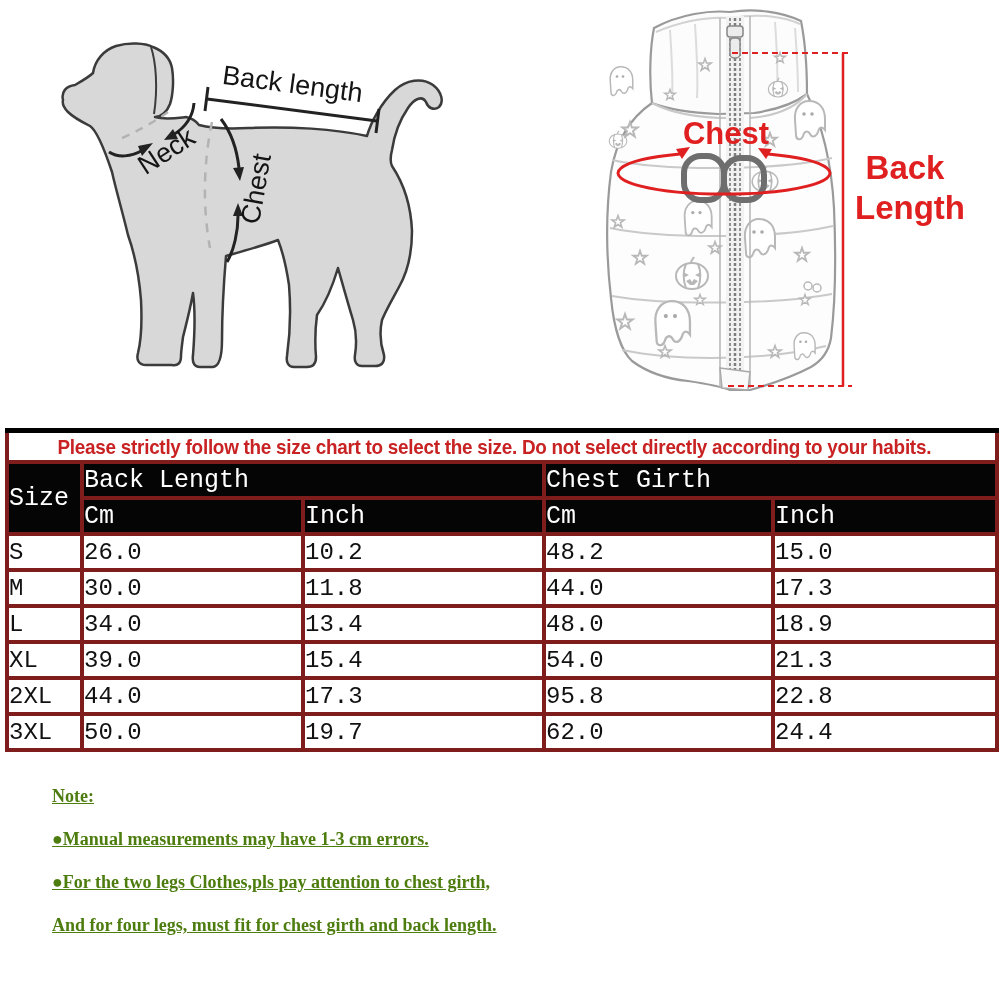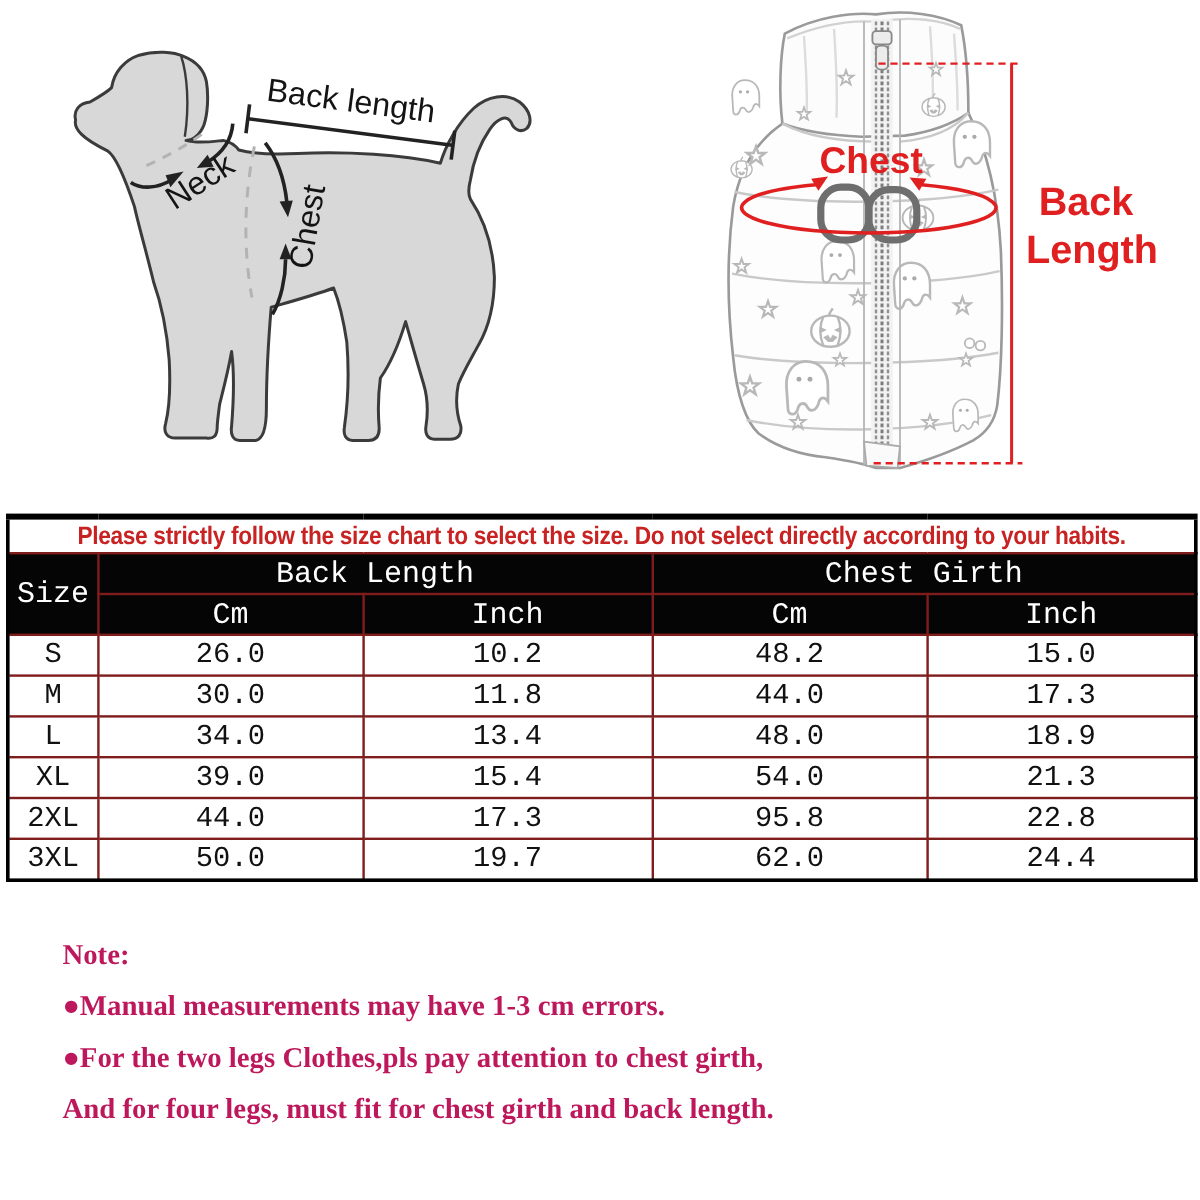--- a/index.html
+++ b/index.html
@@ -3,32 +3,32 @@
 <meta charset="utf-8">
 <style>
   html,body{margin:0;padding:0;background:#ffffff;}
   .canvas{position:relative;width:1000px;height:1000px;background:#ffffff;overflow:hidden;
           font-family:"Liberation Sans",sans-serif;}
   svg text{font-family:"Liberation Sans",sans-serif;}
 
   
   .size-table{position:absolute;left:5px;top:428px;width:990px;border-collapse:collapse;
               border:3px solid #000;border-top:5px solid #000;table-layout:fixed;}
-  .size-table td,.size-table th{border:2px solid #7f1d1d;text-align:center;vertical-align:middle;padding:0;}
+  .size-table td,.size-table th{border:4px solid #7f1d1d;vertical-align:middle;padding:0;}
   .warning-cell{background:#ffffff;height:27px;}
   .warning-text{display:inline-block;white-space:nowrap;transform:scaleX(0.90);transform-origin:center;
                 color:#c82222;font-weight:bold;font-size:21px;letter-spacing:-0.3px;}
   .hdr{background:#050505;color:#ffffff;font-family:"Liberation Mono",monospace;
        font-weight:normal;font-size:25px;height:32px;}
   .cell{background:#ffffff;color:#111;font-family:"Liberation Mono",monospace;
         font-size:24px;height:32px;}
 
   
-  .notes{position:absolute;left:52px;top:783px;width:920px;color:#be185d;
-         font-family:"Liberation Serif",serif;font-weight:bold;font-size:24px;}
+  .notes{position:absolute;left:52px;top:783px;width:920px;color:#4d7c0f;
+         font-family:"Liberation Serif",serif;font-weight:bold;font-size:18px;text-decoration:underline;}
   .notes .line{margin:0 0 17px 0;line-height:26px;white-space:nowrap;}
 
   .illus{position:absolute;top:0;}
 </style>
 </head>
 <body>
 
 <div class="canvas">
 
   <svg class="illus" style="left:0;" width="500" height="420" viewBox="0 0 500 420">

